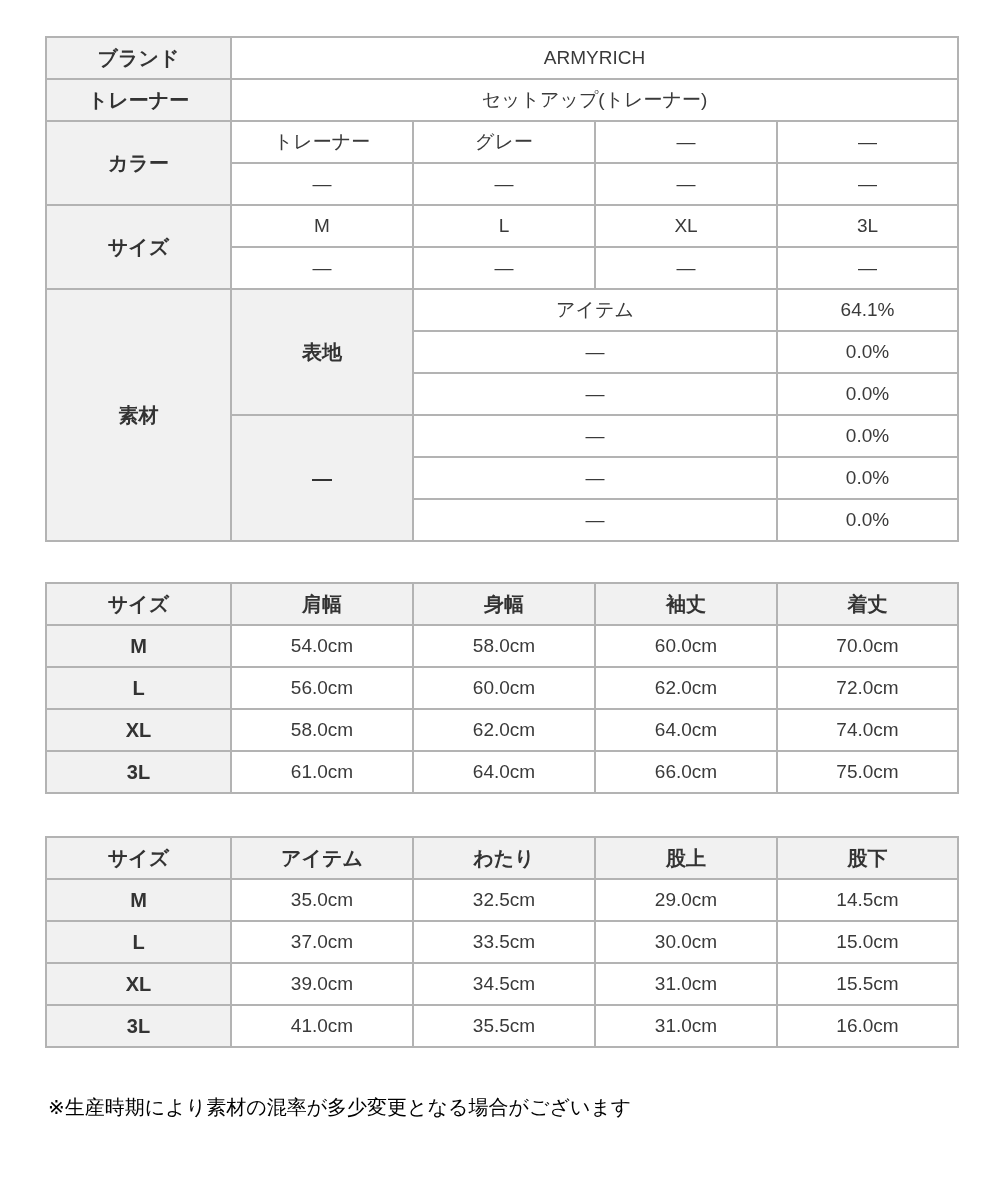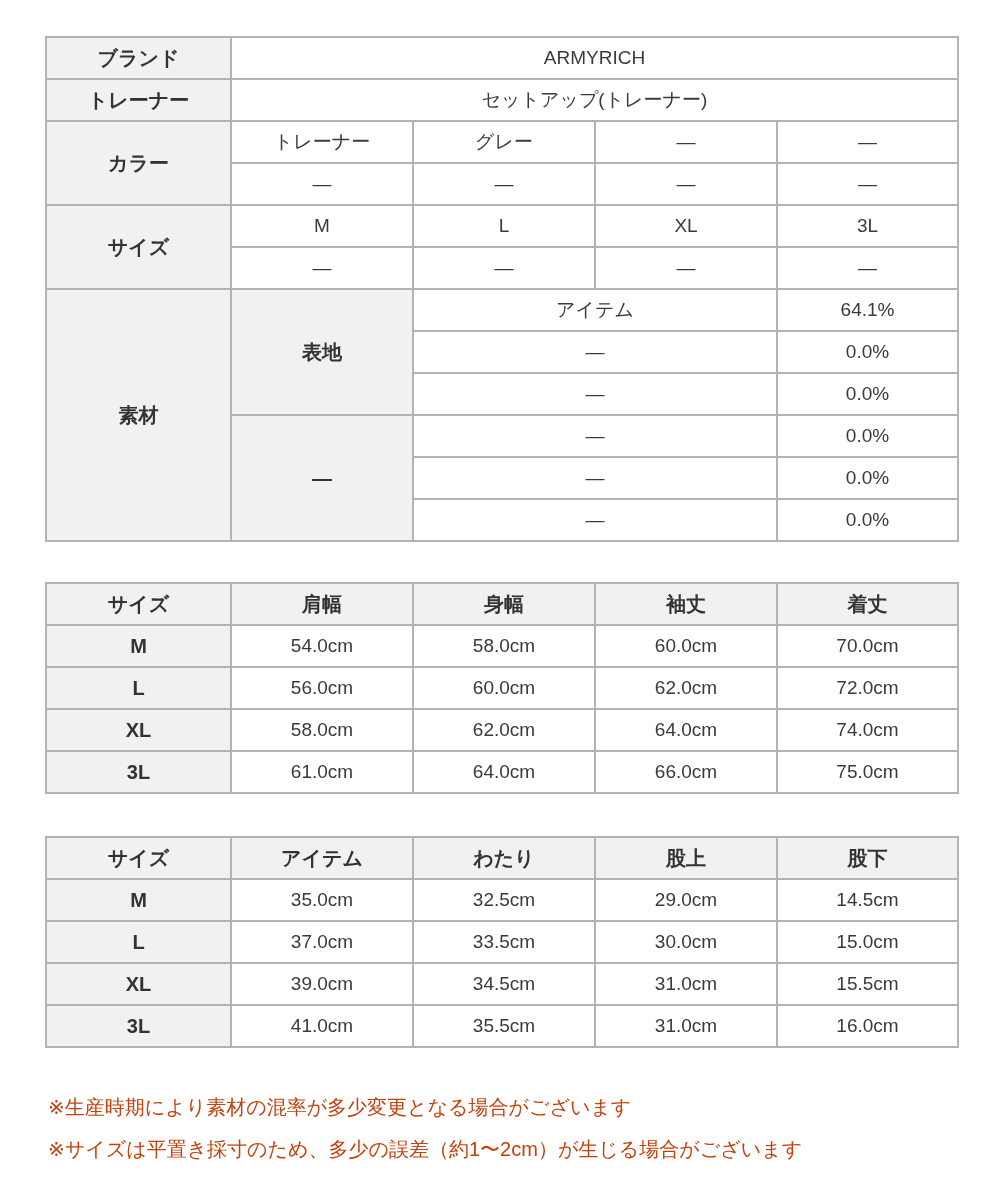--- a/index.html
+++ b/index.html
@@ -40,21 +40,21 @@
   th {
     background: #f1f1f1;
     font-weight: bold;
     color: #333333;
     font-size: 20px;
   }
   .tbl-mid { margin-top: 40px; }
   .tbl-bot { margin-top: 42px; }
   .notes { margin-top: 46px; }
   .note {
-    color: #c2410c;
+    color: #000000;
     font-size: 20px;
     line-height: 26px;
     margin: 0 0 16px 3px;
   }
 </style>
 </head>
 <body>
 
 <div class="wrap">
 
@@ -220,16 +220,15 @@
         <td>41.0cm</td>
         <td>35.5cm</td>
         <td>31.0cm</td>
         <td>16.0cm</td>
       </tr>
     </tbody>
   </table>
 
   <div class="notes">
     <p class="note">※生産時期により素材の混率が多少変更となる場合がございます</p>
-    <p class="note">※サイズは平置き採寸のため、多少の誤差（約1〜2cm）が生じる場合がございます</p>
   </div>
 
 </div>
 
 </body></html>

